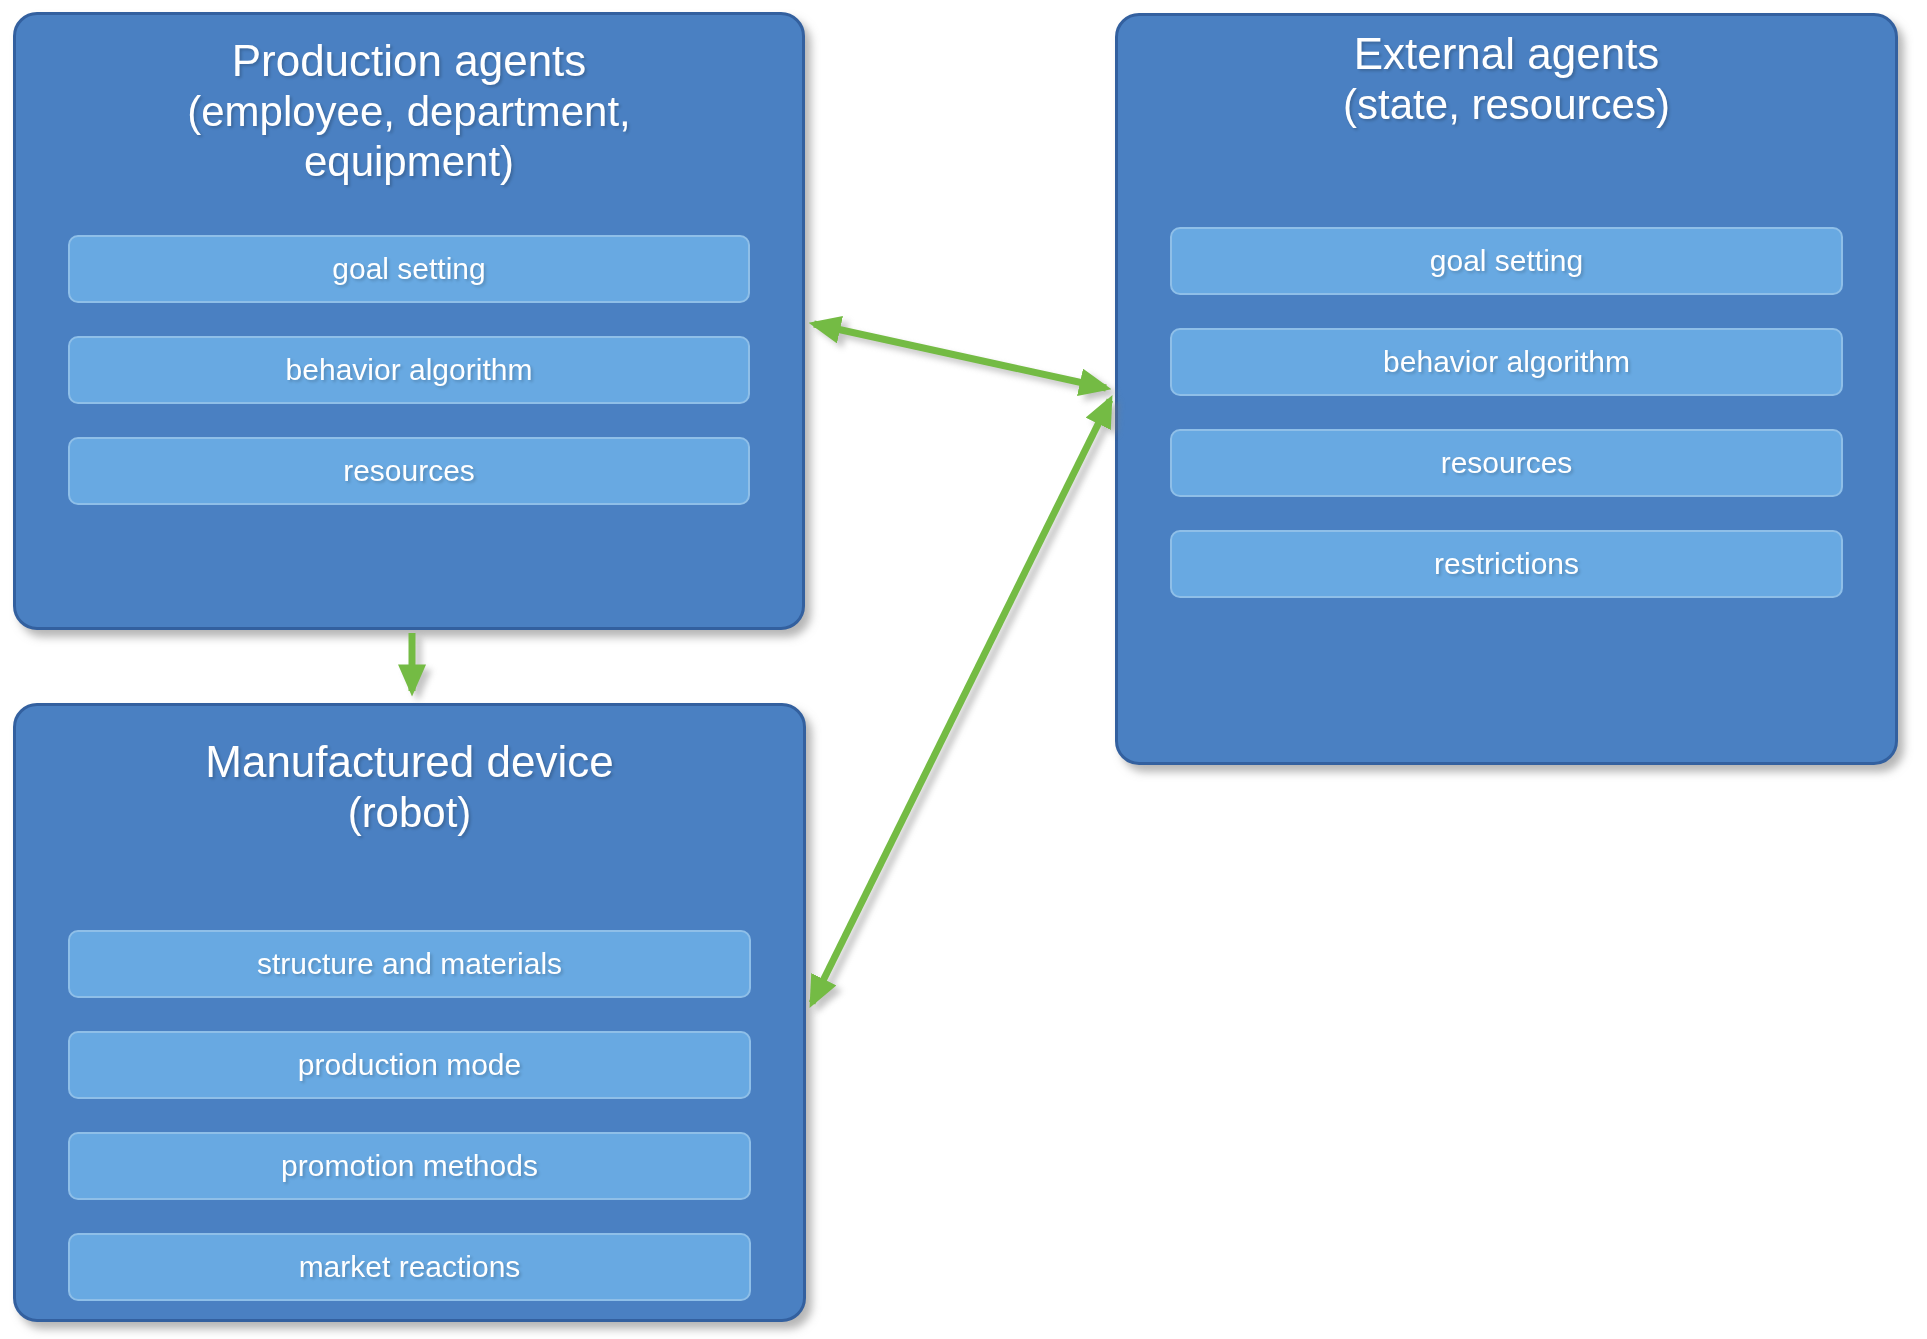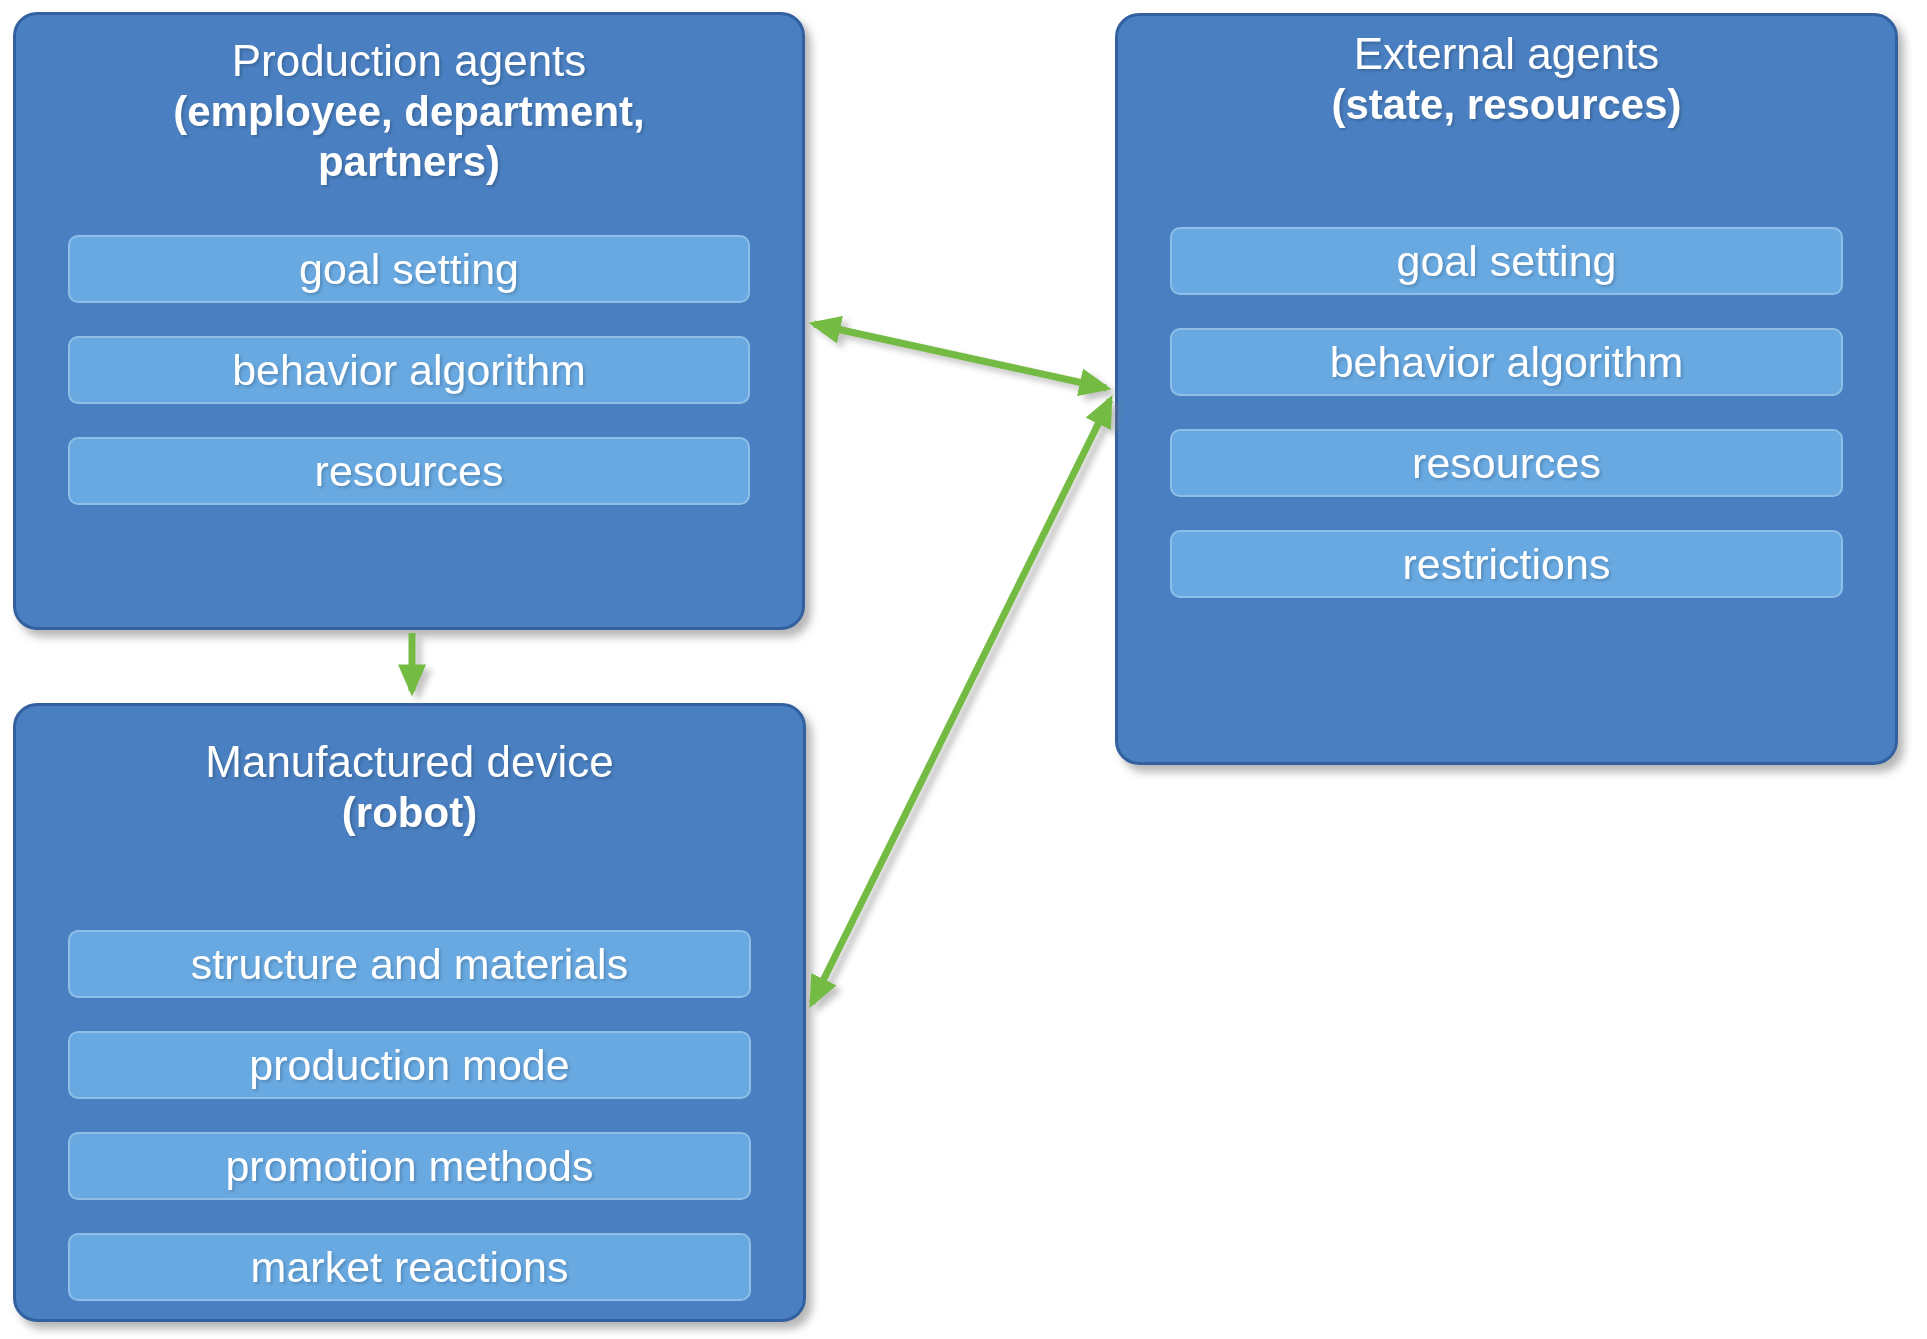--- a/index.html
+++ b/index.html
@@ -33,40 +33,40 @@
   .box-title {
     text-align: center;
     font-size: 44px;
     font-weight: 400;
     line-height: 52px;
     text-shadow: 2px 2px 3px rgba(0,0,0,0.2);
   }
   .box-subtitle {
     text-align: center;
     font-size: 42px;
-    font-weight: 700;
+    font-weight: 400;
     line-height: 50px;
     text-shadow: 2px 2px 3px rgba(0,0,0,0.2);
   }
   .items { padding: 0 52px; }
   .box-a .items { margin-top: 48px; }
   .box-b .items { margin-top: 97px; }
   .box-c .items { margin-top: 92px; }
 
   .item {
     box-sizing: border-box;
     height: 68px;
     margin-bottom: 33px;
     background: #68a9e2;
     border: 2px solid #8fbfe8;
     border-radius: 10px;
     display: flex;
     align-items: center;
     justify-content: center;
-    font-size: 43px;
+    font-size: 30px;
     color: #ffffff;
     text-shadow: 2px 2px 3px rgba(0,0,0,0.18);
   }
   .item:last-child { margin-bottom: 0; }
 
   svg.arrows {
     position: absolute;
     left: 0; top: 0;
     width: 1927px;
     height: 1339px;
@@ -77,21 +77,21 @@
   }
 </style>
 </head>
 <body>
 
 <div class="canvas">
 
   <div class="box box-a">
     <div class="box-title">Production agents</div>
     <div class="box-subtitle">(employee, department,</div>
-    <div class="box-subtitle">partners)</div>
+    <div class="box-subtitle">equipment)</div>
     <div class="items">
       <div class="item">goal setting</div>
       <div class="item">behavior algorithm</div>
       <div class="item">resources</div>
     </div>
   </div>
 
   <div class="box box-b">
     <div class="box-title">External agents</div>
     <div class="box-subtitle">(state, resources)</div>

